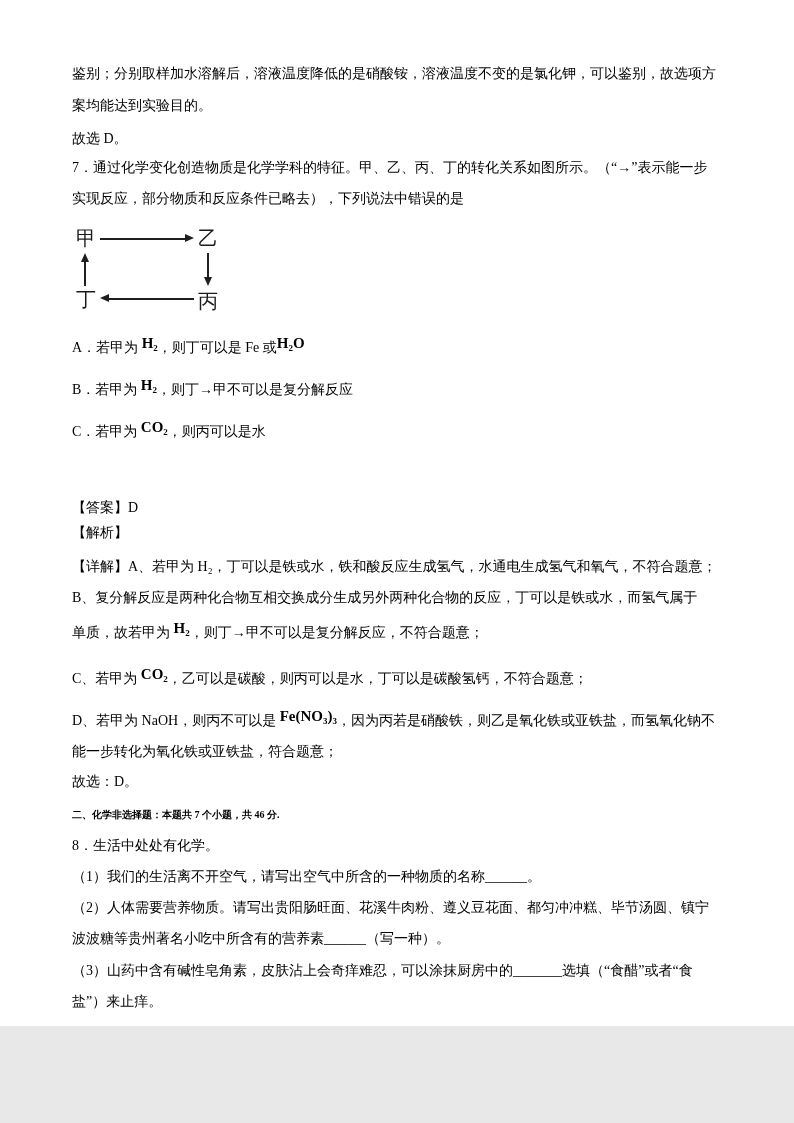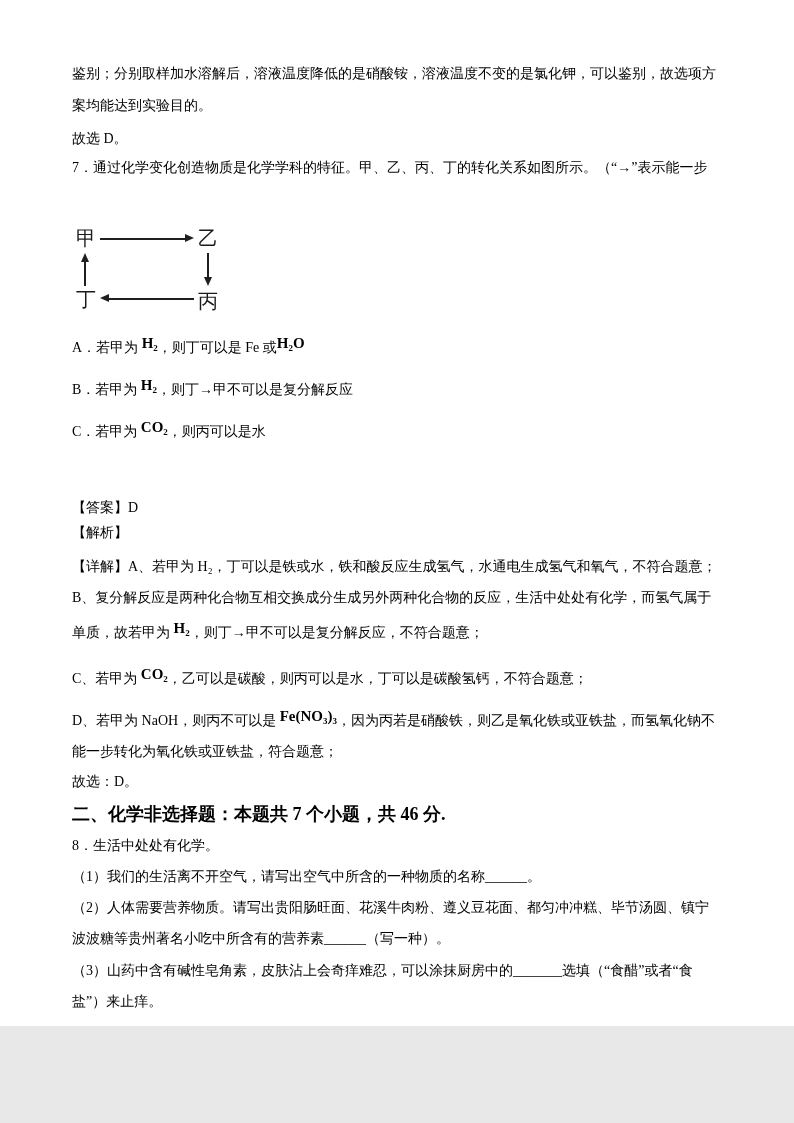--- a/index.html
+++ b/index.html
@@ -13,21 +13,21 @@
     overflow:hidden;
   }
   .ln {
     position:absolute;
     left:72px;
     font-size:14px;
     line-height:19px;
     white-space:pre;
     letter-spacing:0px;
   }
-  .bold { font-weight:bold; font-size:18px; }
+  .bold { font-weight:bold; font-size:10px; }
   
   .fx {
     font-family:"Liberation Serif","DejaVu Serif",serif;
     font-weight:bold;
     font-size:15px;
     position:relative;
     top:-4px;
     white-space:pre;
   }
   
@@ -53,20 +53,21 @@
 </head>
 <body>
 
 <div class="page">
 
   <div class="ln" style="top:64px">鉴别；分别取样加水溶解后，溶液温度降低的是硝酸铵，溶液温度不变的是氯化钾，可以鉴别，故选项方</div>
   <div class="ln" style="top:96px">案均能达到实验目的。</div>
   <div class="ln" style="top:129px">故选 D。</div>
 
   <div class="ln" style="top:158px">7．通过化学变化创造物质是化学学科的特征。甲、乙、丙、丁的转化关系如图所示。（“→”表示能一步</div>
+  <div class="ln" style="top:189px">实现反应，部分物质和反应条件已略去），下列说法中错误的是</div>
 
   <div class="diagram">
     <span class="dnode" style="left:0px; top:1px">甲</span>
     <span class="dnode" style="left:122px; top:1px">乙</span>
     <span class="dnode" style="left:0px; top:62px">丁</span>
     <span class="dnode" style="left:122px; top:64px">丙</span>
 
     
     <span>
       <span class="shaft-h" style="left:24px; top:12px; width:85px"></span>
@@ -93,21 +94,21 @@
 
   <div class="ln" style="top:380px"><span>B．若甲为 </span><span class="fx">H₂</span><span>，则丁→甲不可以是复分解反应</span></div>
 
   <div class="ln" style="top:422px"><span>C．若甲为 </span><span class="fx">CO₂</span><span>，则丙可以是水</span></div>
 
 
   <div class="ln" style="top:498px"><span>【答案】</span><span>D</span></div>
   <div class="ln" style="top:523px">【解析】</div>
 
   <div class="ln" style="top:557px">【详解】A、若甲为 H₂，丁可以是铁或水，铁和酸反应生成氢气，水通电生成氢气和氧气，不符合题意；</div>
-  <div class="ln" style="top:588px">B、复分解反应是两种化合物互相交换成分生成另外两种化合物的反应，生活中处处有化学，而氢气属于</div>
+  <div class="ln" style="top:588px">B、复分解反应是两种化合物互相交换成分生成另外两种化合物的反应，丁可以是铁或水，而氢气属于</div>
   <div class="ln" style="top:623px"><span>单质，故若甲为 </span><span class="fx">H₂</span><span>，则丁→甲不可以是复分解反应，不符合题意；</span></div>
   <div class="ln" style="top:669px"><span>C、若甲为 </span><span class="fx">CO₂</span><span>，乙可以是碳酸，则丙可以是水，丁可以是碳酸氢钙，不符合题意；</span></div>
   <div class="ln" style="top:711px"><span>D、若甲为 NaOH，则丙不可以是 </span><span class="fx">Fe(NO₃)₃</span><span>，因为丙若是硝酸铁，则乙是氧化铁或亚铁盐，而氢氧化钠不</span></div>
   <div class="ln" style="top:742px">能一步转化为氧化铁或亚铁盐，符合题意；</div>
   <div class="ln" style="top:772px">故选：D。</div>
 
   <div class="ln bold" style="top:805px">二、化学非选择题：本题共 7 个小题，共 46 分.</div>
 
   <div class="ln" style="top:836px">8．生活中处处有化学。</div>
   <div class="ln" style="top:867px">（1）我们的生活离不开空气，请写出空气中所含的一种物质的名称______。</div>

